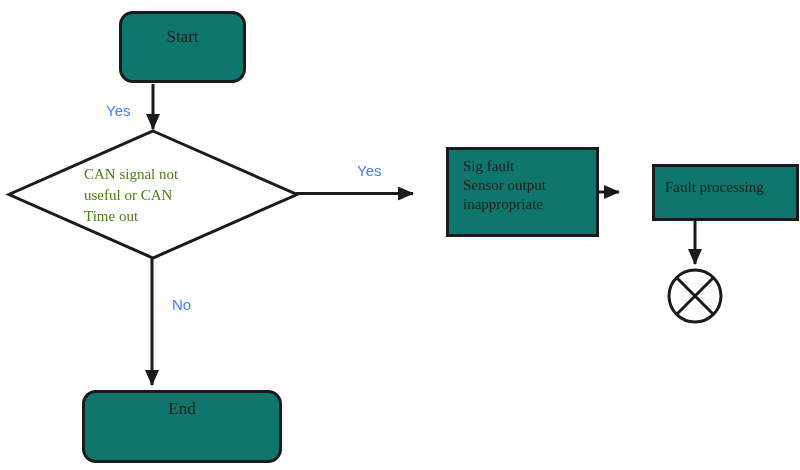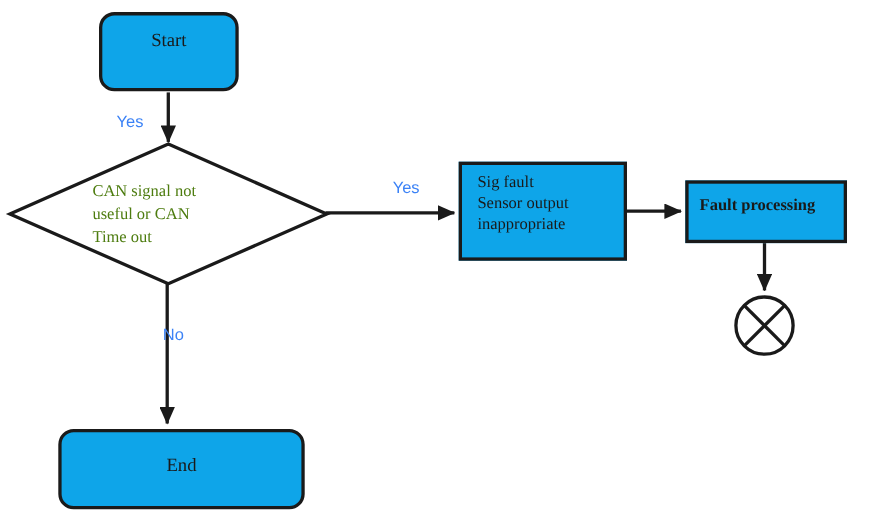--- a/index.html
+++ b/index.html
@@ -15,59 +15,59 @@
   }
   .wires {
     position: absolute;
     left: 0; top: 0;
     width: 800px; height: 470px;
   }
   .node {
     position: absolute;
     box-sizing: border-box;
     border: 3px solid #1a1a1a;
-    background: #0ea5e9;
+    background: #0f766e;
     color: #1a1a1a;
     font-family: "Liberation Serif", serif;
     white-space: pre-line;
+    margin-left: 29px;
   }
   .terminator {
     border-radius: 14px;
     text-align: center;
     font-size: 17px;
   }
   .node-start { left: 90px; top: 11px; width: 127px; height: 72px; padding-top: 13px; }
-  .node-end   { left: 53px; top: 390px; width: 224px; height: 73px; padding-top: 20px; }
+  .node-end   { left: 53px; top: 390px; width: 200px; height: 73px; padding-top: 6px; }
   .node-sigfault {
     left: 417px; top: 147px; width: 153px; height: 90px;
     font-size: 15px; line-height: 19px;
     padding: 7px 4px 0 14px;
   }
   .node-faultproc {
     left: 623px; top: 164px; width: 147px; height: 57px;
     font-size: 15px; line-height: 18px;
     padding: 11px 4px 0 10px;
-    font-weight: bold;
   }
   .decision-label {
     position: absolute;
     left: 84px; top: 164px; width: 170px;
     font-size: 15px; line-height: 21px;
     white-space: pre-line;
     color: #4d7c0f;
   }
   .edge-label {
     position: absolute;
     font-family: "Liberation Sans", sans-serif;
     font-size: 15px;
     color: #3b82f6;
   }
   .label-yes-top   { left: 106px; top: 102px; }
   .label-yes-right { left: 357px; top: 162px; }
-  .label-no        { left: 148px; top: 296px; text-align: right; }
+  .label-no        { left: 172px; top: 296px; text-align: right; }
 </style>
 </head>
 <body>
 
 <div class="canvas">
 
   <svg class="wires" viewBox="0 0 800 470" xmlns="http://www.w3.org/2000/svg">
     <defs>
       <marker id="arrowhead" viewBox="0 0 16 14" refX="15" refY="7" markerWidth="16" markerHeight="14" markerUnits="userSpaceOnUse" orient="auto">
         <path d="M0,0 L16,7 L0,14 Z" fill="#1a1a1a"></path>

